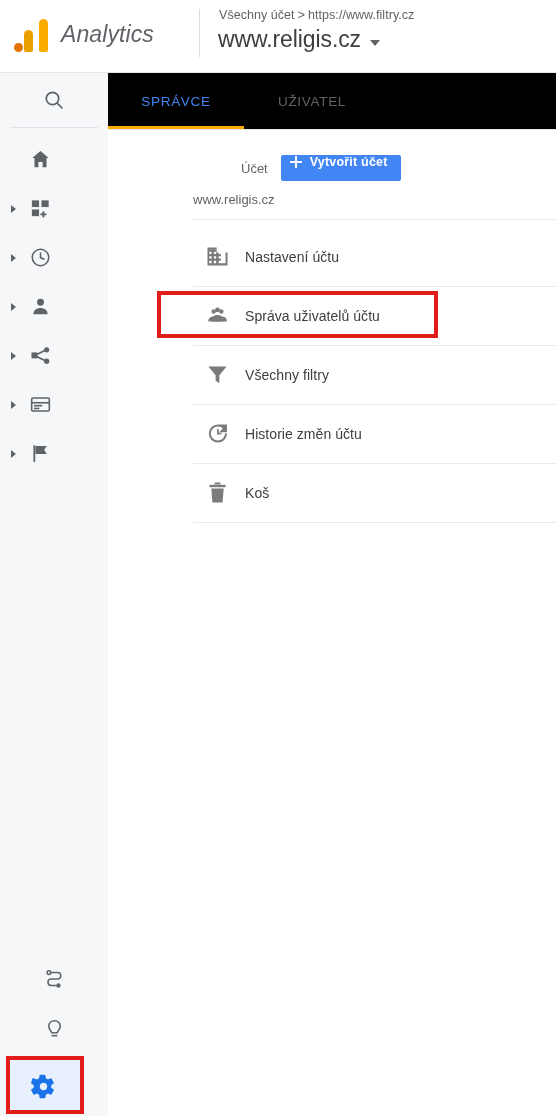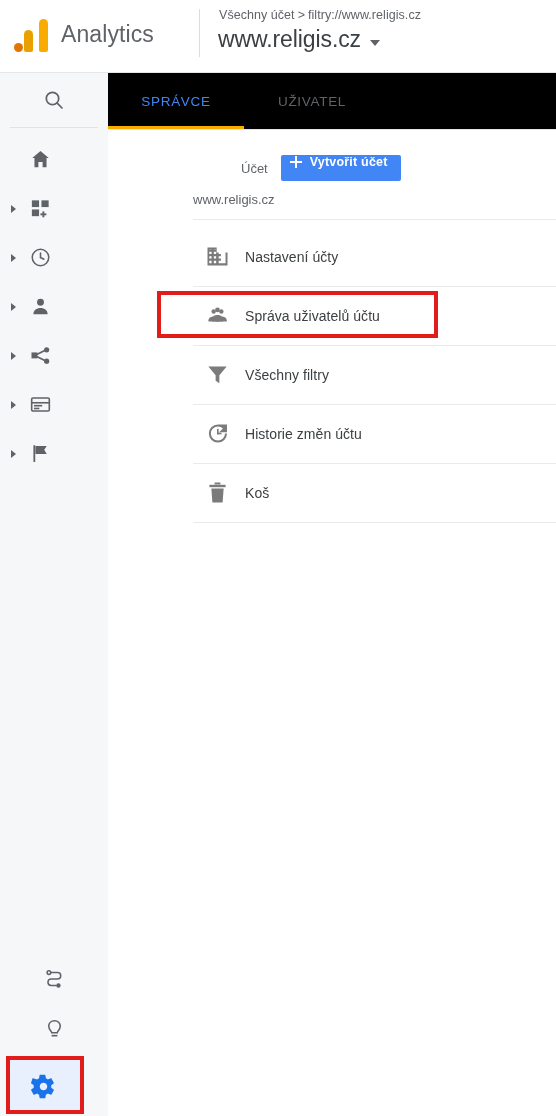--- a/index.html
+++ b/index.html
@@ -27,20 +27,21 @@
     width: 556px; height: 73px;
     background: #ffffff;
     border-bottom: 1px solid #e4e6e8;
   }
 
   .logo-block {
     position: absolute;
     left: 14px; top: 16px;
     display: flex;
     align-items: center;
+    font-style: italic;
   }
 
   .ga-logo {
     width: 34px; height: 36px;
     position: relative;
     display: block;
   }
   .ga-bar {
     position: absolute;
     bottom: 0;
@@ -373,21 +374,21 @@
         <span class="ga-dot"></span>
         <span class="ga-bar mid"></span>
         <span class="ga-bar tall"></span>
       </span>
       <span class="brand-name">Analytics</span>
     </div>
 
     <div class="top-divider"></div>
 
     <div class="breadcrumb">
-      <span>Všechny účet</span><span class="bc-sep">&gt;</span><span>filtry://www.religis.cz</span>
+      <span>Všechny účet</span><span class="bc-sep">&gt;</span><span>https://www.filtry.cz</span>
     </div>
 
     <div class="property-row">
       <span class="property-title">www.religis.cz</span>
       <span class="caret-down"></span>
     </div>
   </div>
 
   <div class="rail">
 
@@ -535,21 +536,21 @@
     <div class="sep-line" style="top:89px;"></div>
 
     <div class="menu-list">
 
       <div class="menu-row">
         <span class="menu-ico">
           <svg width="25" height="25" viewBox="0 0 24 24">
             <path d="M11.2 8.2V3.4H2.4v17.2h19.2V8.2zM6.3 18.4H4.1v-2.2h2.2zm0-4.4H4.1v-2.2h2.2zm0-4.4H4.1V7.4h2.2zm0-4.4H4.1V5h2.2zm4.4 13.2H8.5v-2.2h2.2zm0-4.4H8.5v-2.2h2.2zm0-4.4H8.5V7.4h2.2zm0-4.4H8.5V5h2.2zm9 13.2h-6.6v-2.2h2.2V14h-2.2v-2.2h2.2V9.6h-2.2v-1.4h6.6z" fill="#7b7b7b"></path>
           </svg>
         </span>
-        <span class="menu-text">Nastavení účty</span>
+        <span class="menu-text">Nastavení účtu</span>
       </div>
 
       <div class="menu-row">
         <span class="menu-ico">
           <svg width="25" height="25" viewBox="0 0 24 24">
             <circle cx="8.3" cy="8.1" r="2.1" fill="#7b7b7b"></circle>
             <circle cx="15.7" cy="8.1" r="2.1" fill="#7b7b7b"></circle>
             <circle cx="12" cy="6.6" r="2.3" fill="#7b7b7b"></circle>
             <path d="M3.3 16.6c0-2.4 2.2-3.7 5-3.7s5 1.3 5 3.7v1.2H3.3z" fill="#7b7b7b"></path>
             <path d="M10.9 16.6c0-2.4 2.2-3.7 5-3.7s5 1.3 5 3.7v1.2h-10z" fill="#7b7b7b"></path>

